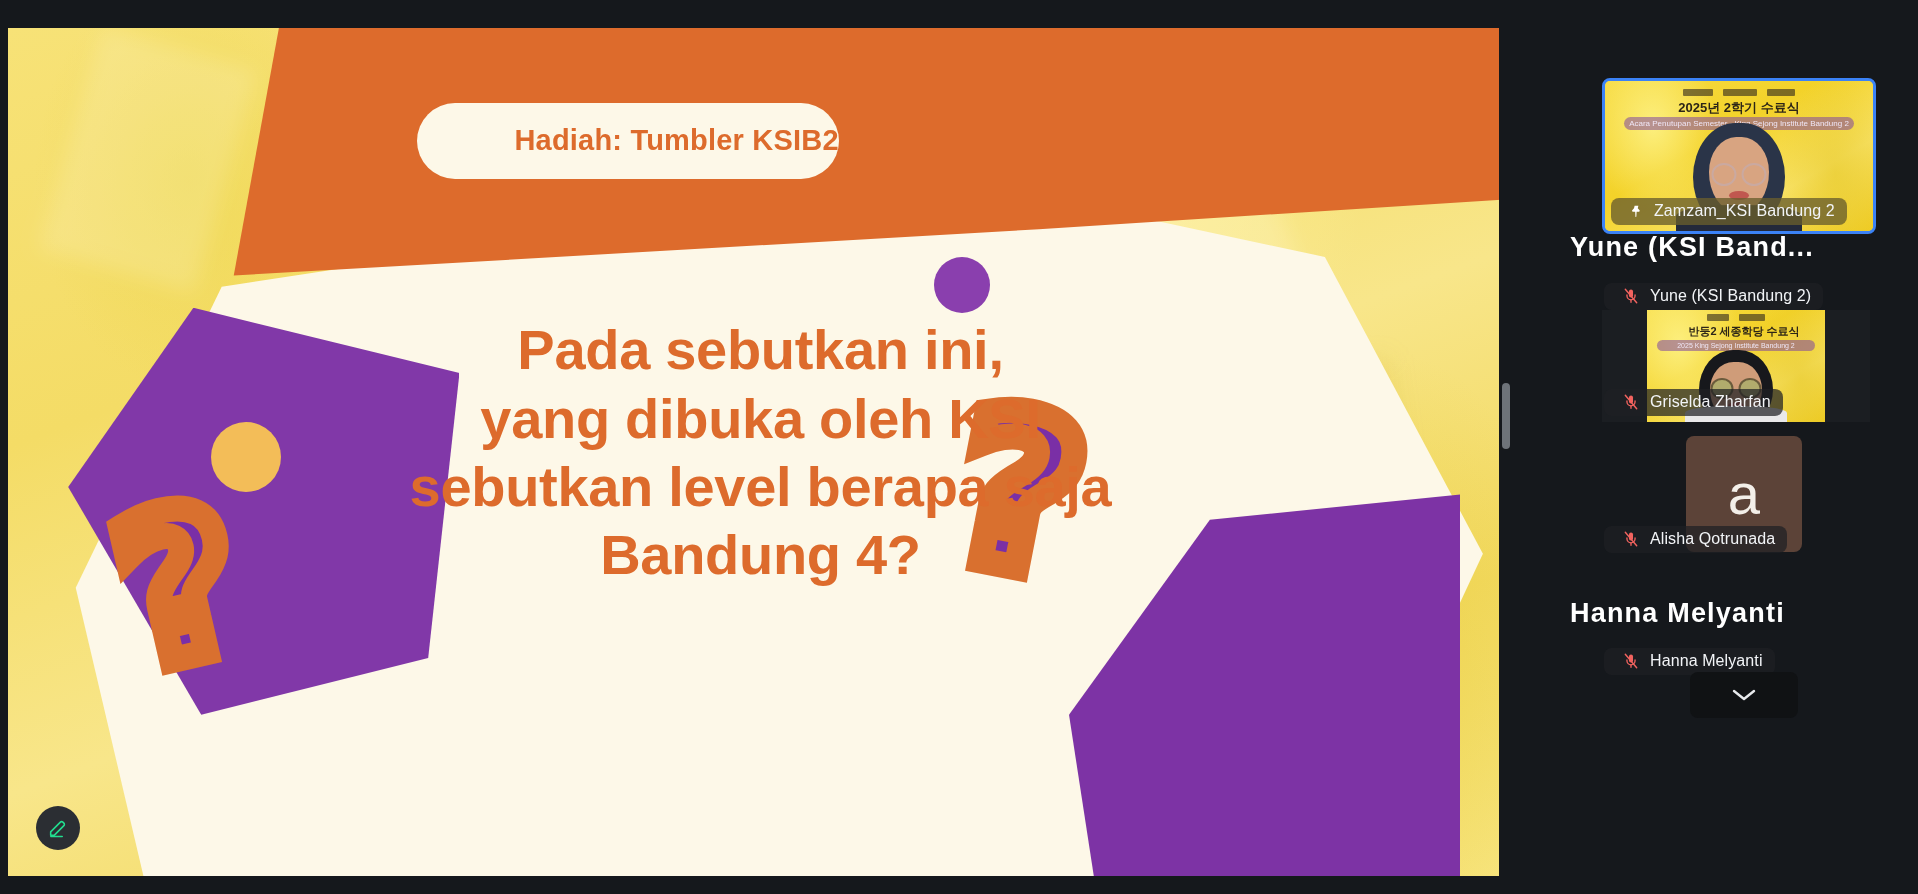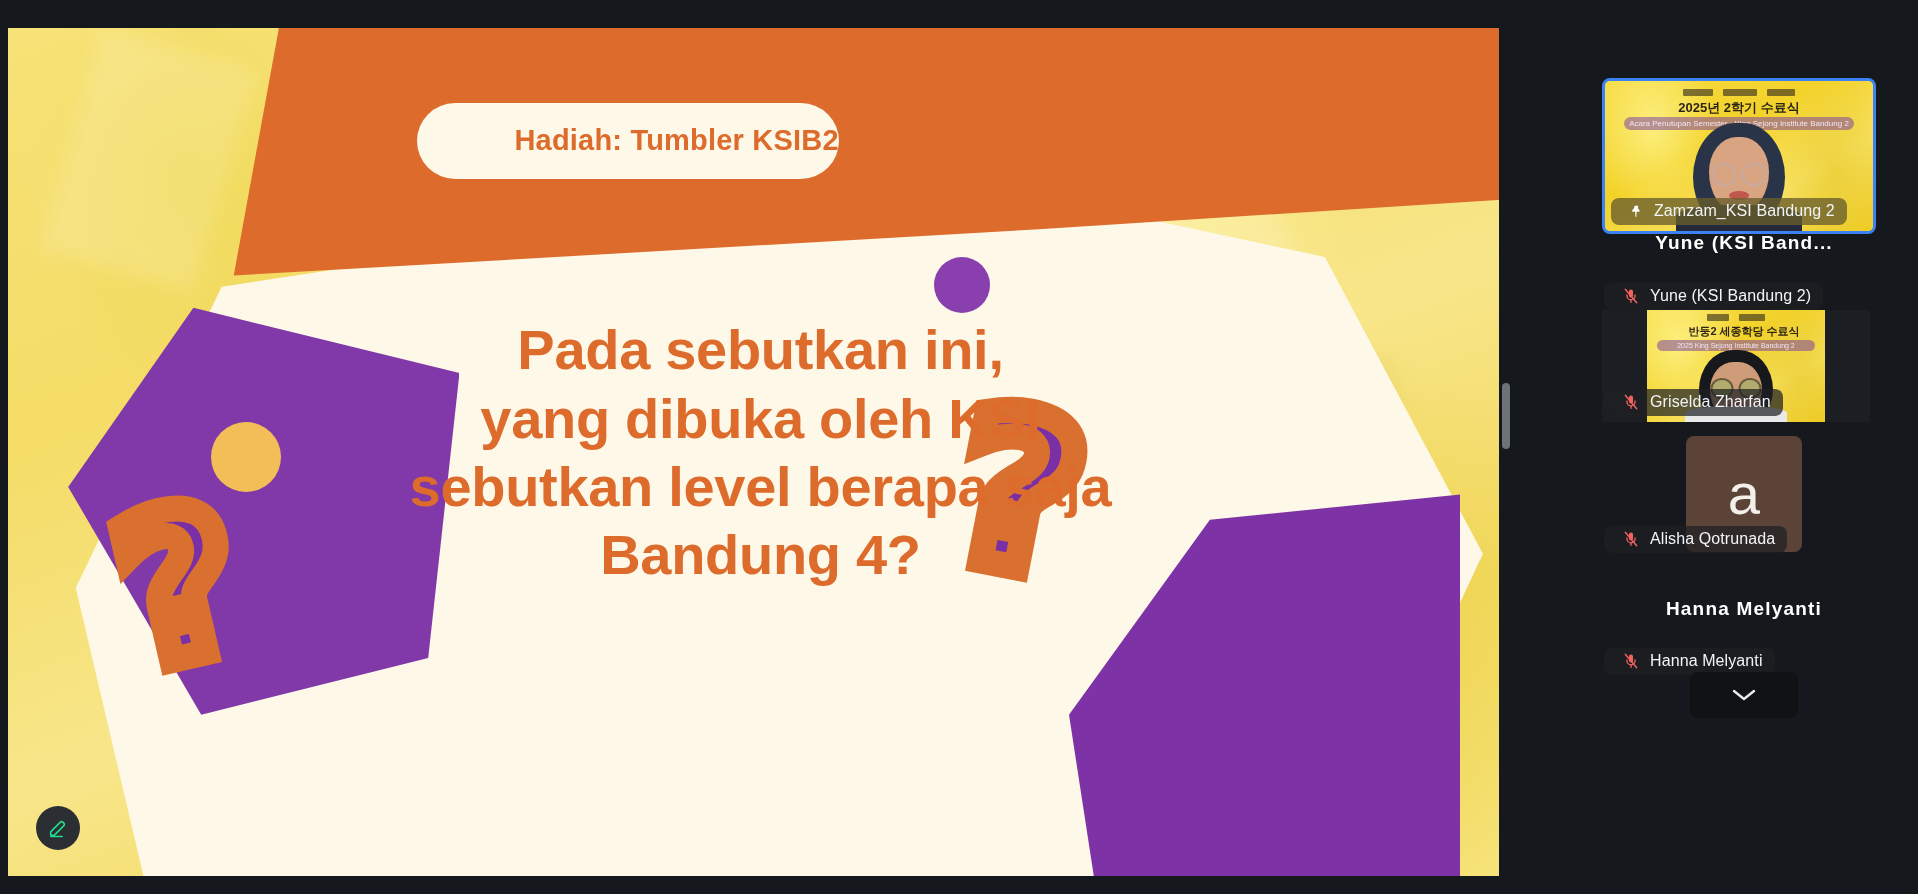--- a/index.html
+++ b/index.html
@@ -338,24 +338,24 @@
   .name-chip.olive { background: rgba(105,94,45,.78); }
   .name-chip-label {
     font-size: 16px;
     font-weight: 400;
     letter-spacing: .1px;
   }
 
   .section-title {
     position: absolute;
     left: 0; right: 0;
-    text-align: center;
+    text-align: left;
     color: #ffffff;
     font-weight: 700;
-    font-size: 19px;
+    font-size: 27px;
     letter-spacing: 1.2px;
     white-space: nowrap;
     overflow: hidden;
   }
 
   .tile-video {
     left: 32px;
     width: 268px;
     overflow: hidden;
     background: #1b1e22;

